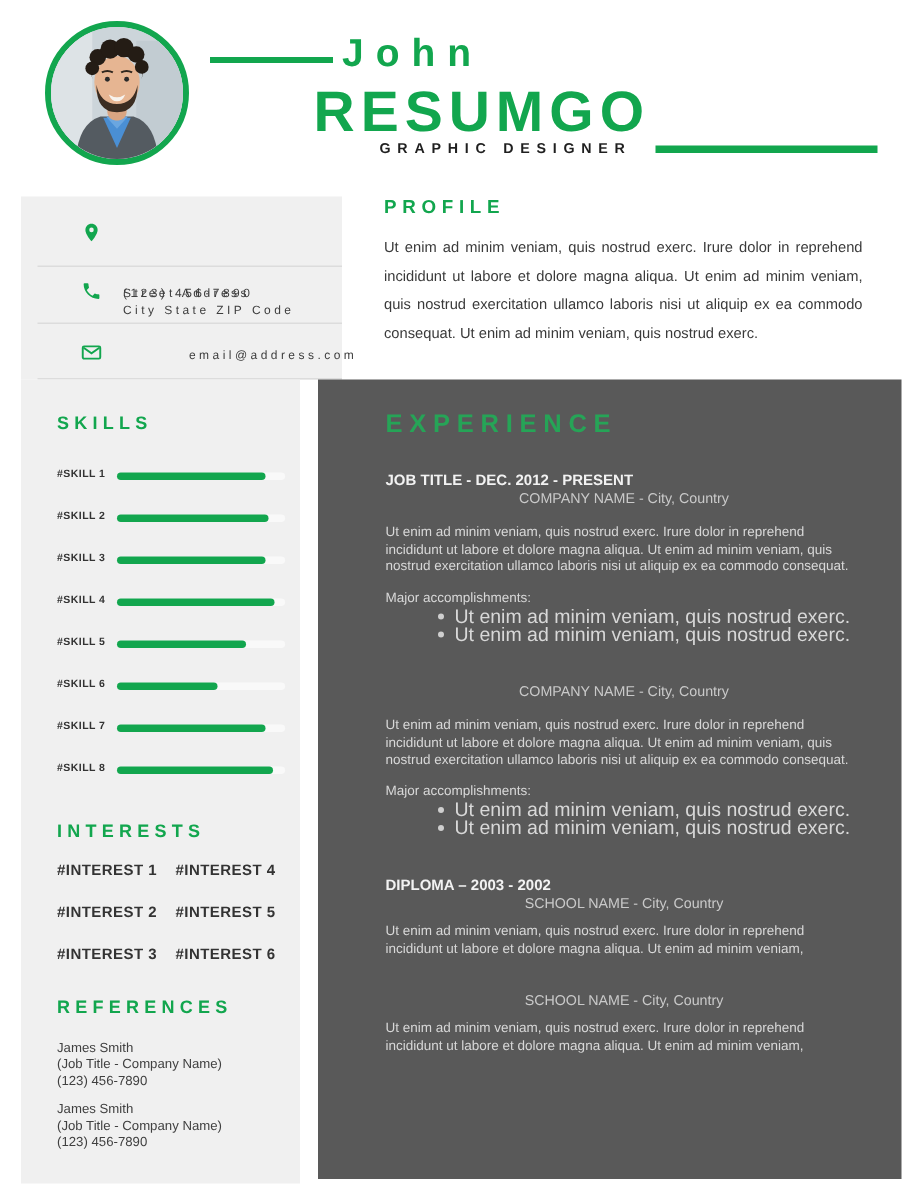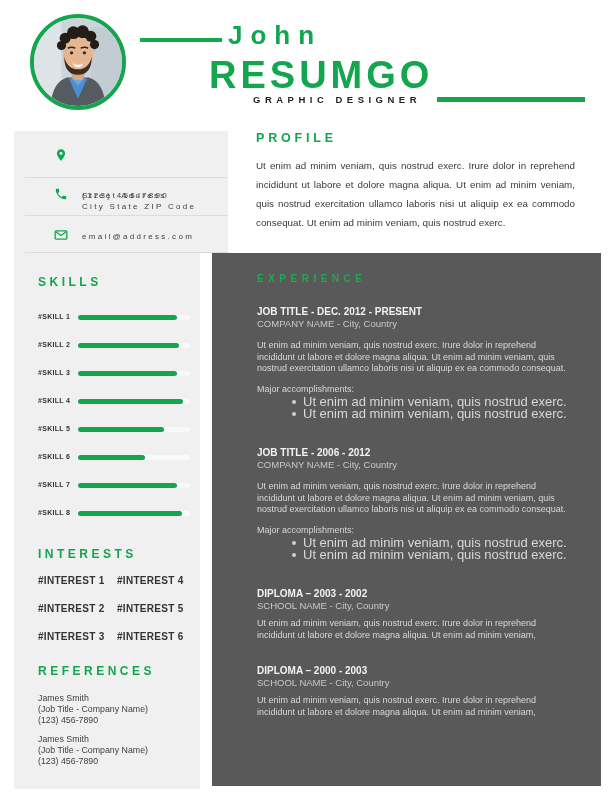--- a/index.html
+++ b/index.html
@@ -47,26 +47,26 @@
 
   
   .profile-title{position:absolute; left:256px; top:131px; font-size:12.5px; font-weight:700;
                  letter-spacing:3.8px; color:var(--green); white-space:nowrap;}
   .profile-body{position:absolute; left:256px; top:156px; width:319px; font-size:9.8px; line-height:19px;
                 color:#3a3a3a; text-align:justify;}
 
   
   .dark-panel{position:absolute; left:212px; top:253px; width:389px; height:533px; background:var(--panel);
               padding:20px 26px 0 45px; overflow:hidden;}
-  .dark-h{font-size:10px; font-weight:700; letter-spacing:4.5px; color:var(--green-dark); white-space:nowrap;}
+  .dark-h{font-size:17px; font-weight:700; letter-spacing:4.5px; color:var(--green-dark); white-space:nowrap;}
   .exp-h{margin-bottom:22px;}
   .edu-h{margin-top:44px; margin-bottom:24px;}
   .job{margin-bottom:28px;}
   .job-title{font-size:10px; font-weight:700; color:#f2f2f2; line-height:12px; white-space:nowrap;}
-  .job-company{font-size:9.5px; color:#c9c9c9; line-height:12px; white-space:nowrap;}
+  .job-company{font-size:9.5px; color:#c9c9c9; line-height:12px; white-space:nowrap;text-align:center;}
   .job-desc{margin-top:10px; font-size:9px; color:#d8d8d8; line-height:11.5px;}
   .job-acc{margin-top:9px; font-size:9px; color:#d8d8d8; line-height:11.5px;}
   .bullet-line{display:flex; align-items:center; margin-left:35px; margin-top:1.5px;}
   .bullet-dot{width:4px; height:4px; border-radius:50%; background:#cfcfcf; margin-right:7px; flex:none;}
   .bullet-text{font-size:13px; color:#d8d8d8; line-height:10.5px; white-space:nowrap;}
   .edu-entry{margin-bottom:24px;}
   .edu-desc{margin-top:6px; font-size:9px; color:#d8d8d8; line-height:11.5px;}
 </style>
 </head>
 <body>
@@ -127,21 +127,21 @@
     <svg class="c-icon" style="top:56px;" viewBox="0 0 24 24">
       <path d="M6.6 10.8c1.4 2.8 3.8 5.1 6.6 6.6l2.2-2.2c.3-.3.7-.4 1-.2 1.1.4 2.4.6 3.6.6.6 0 1 .4 1 1V20c0 .6-.4 1-1 1C10.6 21 3 13.4 3 4c0-.6.4-1 1-1h3.5c.6 0 1 .4 1 1 0 1.2.2 2.4.6 3.6.1.3 0 .7-.2 1l-2.3 2.2z" fill="#12a64e"></path>
     </svg>
     <div class="c-text" style="top:59px;">(123) 456-7890</div>
     <div class="c-div" style="top:84px;"></div>
 
     <svg class="c-icon" style="top:97px;" viewBox="0 0 24 24">
       <rect x="2" y="5" width="20" height="14" rx="1.5" fill="none" stroke="#12a64e" stroke-width="2.2"></rect>
       <path d="M3 6.5 L12 13 L21 6.5" fill="none" stroke="#12a64e" stroke-width="2.2"></path>
     </svg>
-    <div class="c-text" style="top:100px;">email@address.com</div>
+    <div class="c-text" style="top:100px;margin-left:44px;">email@address.com</div>
     <div class="c-div" style="bottom:0;"></div>
   </div>
 
   <div class="sidebar">
 
     <div class="side-h" style="top:22px;">SKILLS</div>
 
     <div class="skill-row" style="top:52px;">
       <span class="skill-label">#SKILL 1</span>
       <div class="skill-track">
@@ -228,21 +228,20 @@
         <span class="bullet-dot"></span>
         <span class="bullet-text">Ut enim ad minim veniam, quis nostrud exerc.</span>
       </div>
       <div class="bullet-line">
         <span class="bullet-dot"></span>
         <span class="bullet-text">Ut enim ad minim veniam, quis nostrud exerc.</span>
       </div>
     </div>
 
     <div class="job">
-      <div class="job-title">JOB TITLE - 2006 - 2012</div>
       <div class="job-company">COMPANY NAME - City, Country</div>
       <div class="job-desc">Ut enim ad minim veniam, quis nostrud exerc. Irure dolor in reprehend incididunt ut labore et dolore magna aliqua. Ut enim ad minim veniam, quis nostrud exercitation ullamco laboris nisi ut aliquip ex ea commodo consequat.</div>
       <div class="job-acc">Major accomplishments:</div>
       <div class="bullet-line">
         <span class="bullet-dot"></span>
         <span class="bullet-text">Ut enim ad minim veniam, quis nostrud exerc.</span>
       </div>
       <div class="bullet-line">
         <span class="bullet-dot"></span>
         <span class="bullet-text">Ut enim ad minim veniam, quis nostrud exerc.</span>
@@ -250,19 +249,18 @@
     </div>
 
 
     <div class="edu-entry">
       <div class="job-title">DIPLOMA – 2003 - 2002</div>
       <div class="job-company">SCHOOL NAME - City, Country</div>
       <div class="edu-desc">Ut enim ad minim veniam, quis nostrud exerc. Irure dolor in reprehend incididunt ut labore et dolore magna aliqua. Ut enim ad minim veniam,</div>
     </div>
 
     <div class="edu-entry">
-      <div class="job-title">DIPLOMA – 2000 - 2003</div>
       <div class="job-company">SCHOOL NAME - City, Country</div>
       <div class="edu-desc">Ut enim ad minim veniam, quis nostrud exerc. Irure dolor in reprehend incididunt ut labore et dolore magna aliqua. Ut enim ad minim veniam,</div>
     </div>
 
   </div>
 </div>
 
 </body></html>

